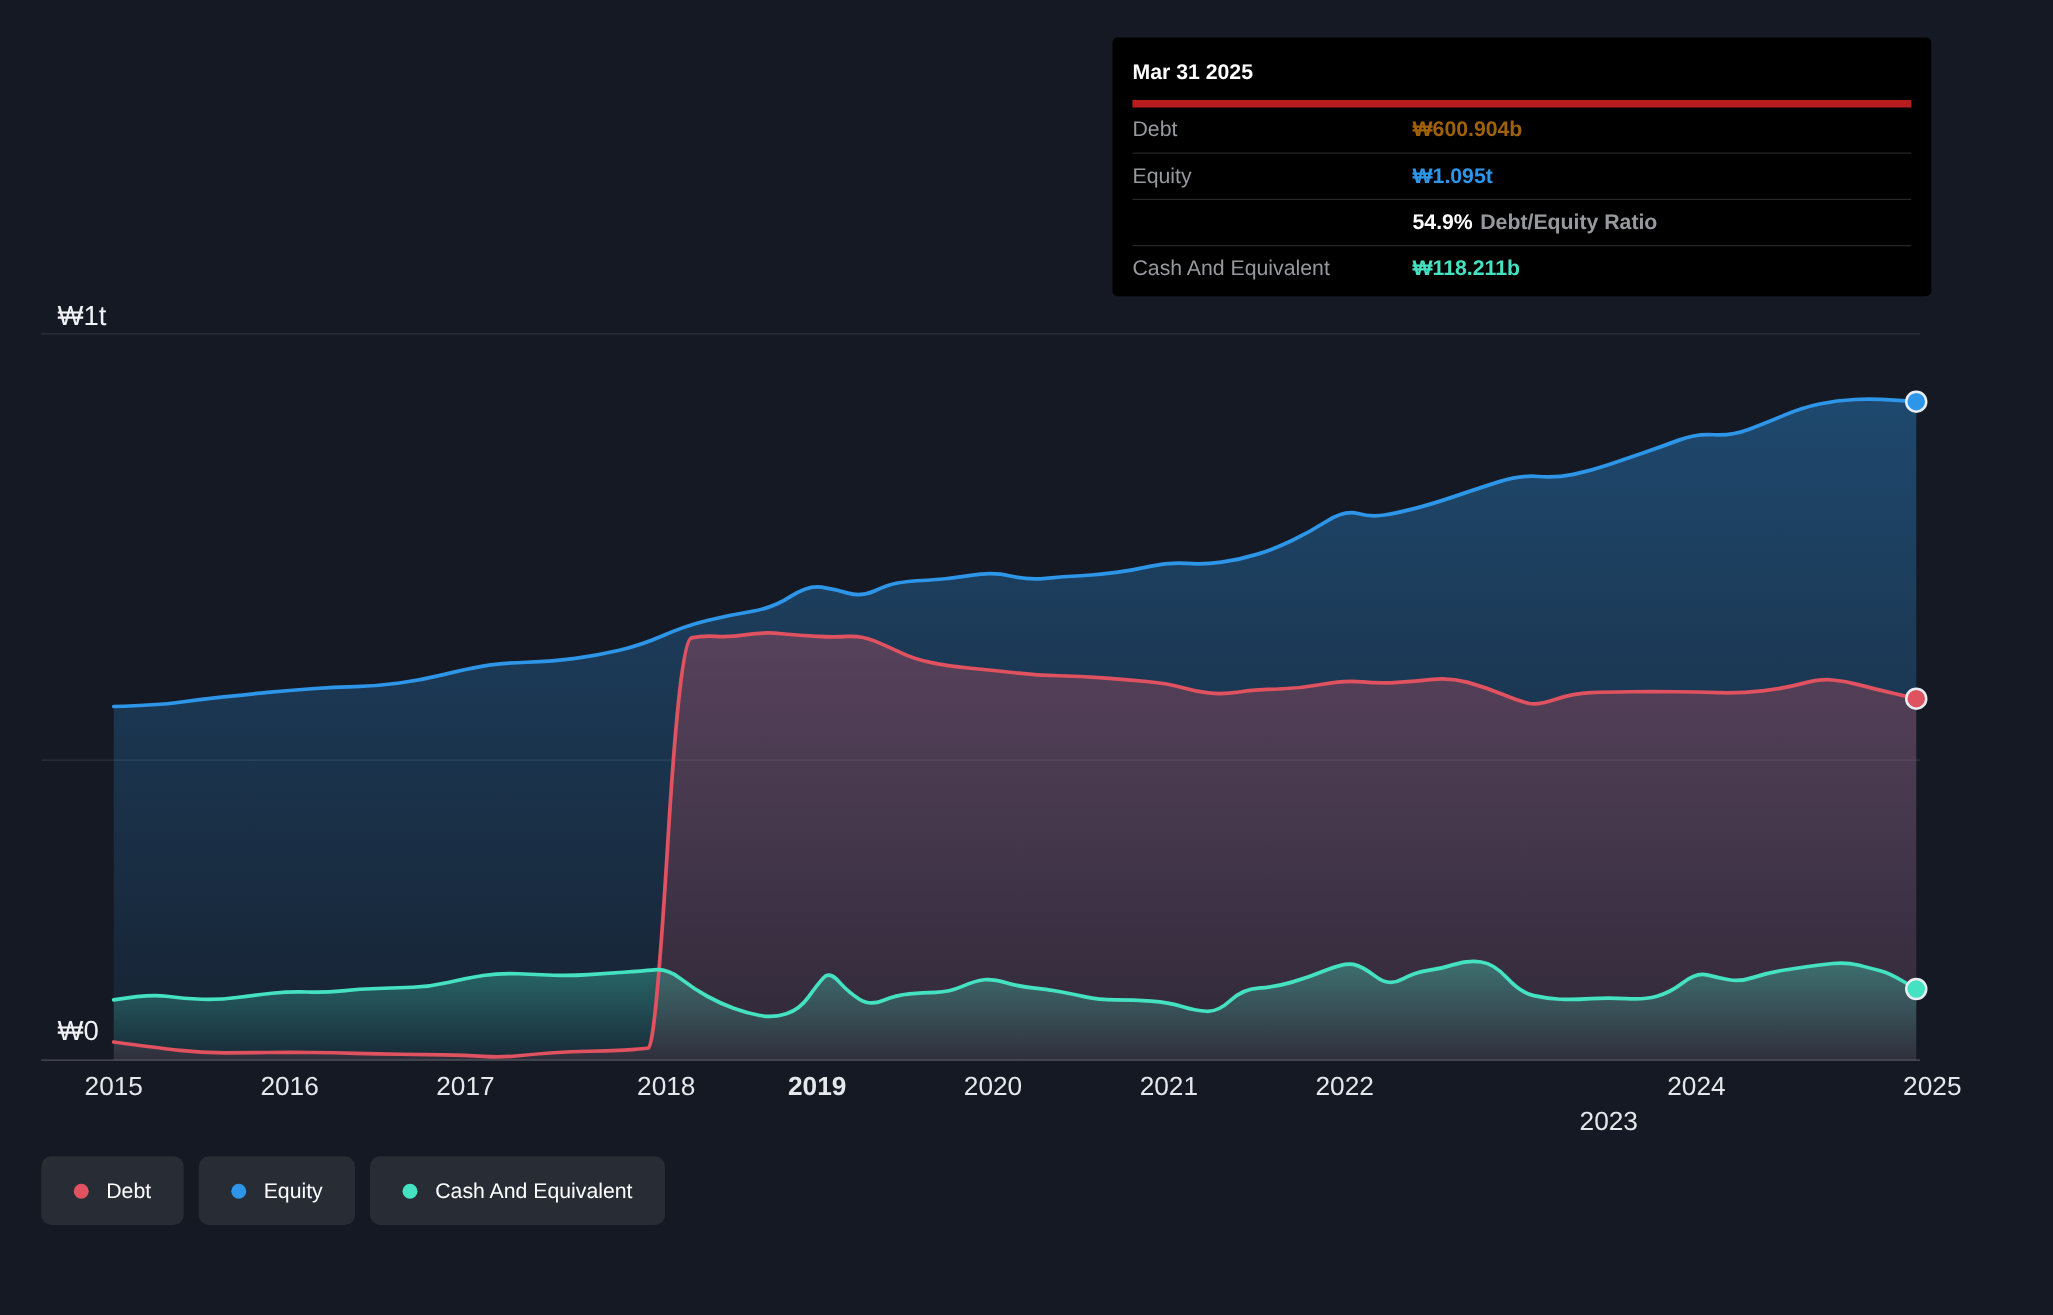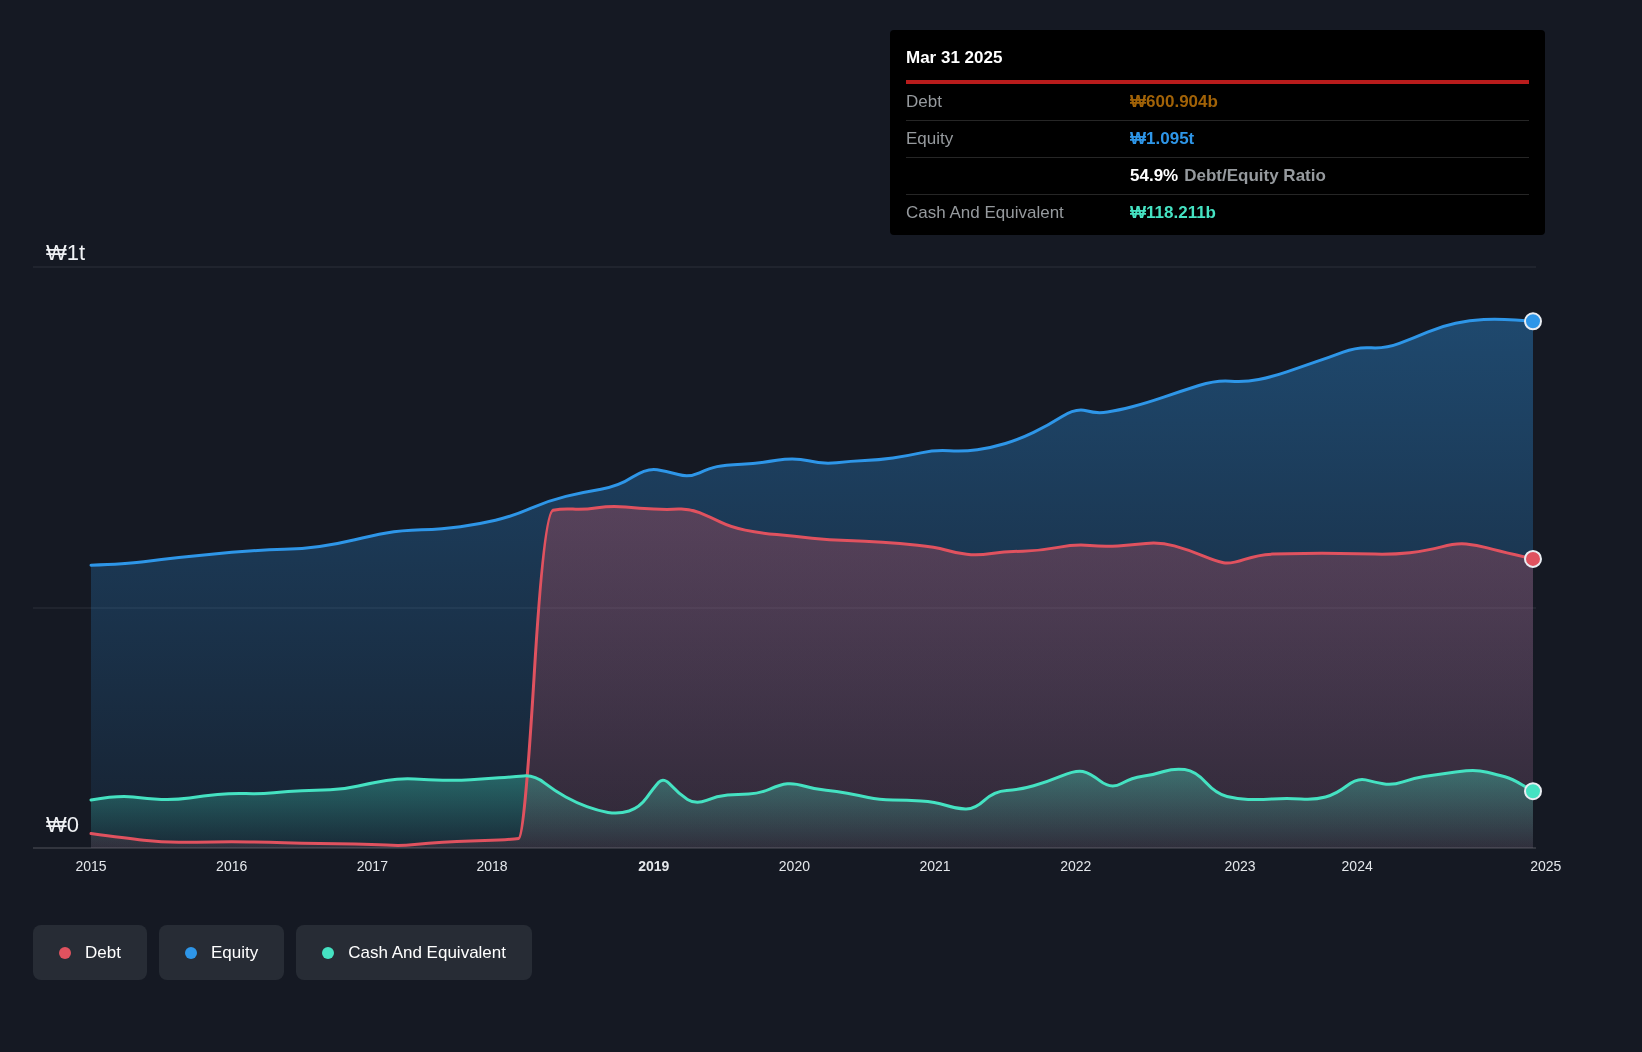--- a/index.html
+++ b/index.html
@@ -6,26 +6,26 @@
   body{
     width:1642px;height:1052px;overflow:hidden;position:relative;
     background:#151923;color:#fff;
     font-family:"Liberation Sans","DejaVu Sans",sans-serif;
   }
   #chart-svg{position:absolute;left:0;top:0;display:block;}
   .y-label{position:absolute;font-size:22px;color:#f0f2f5;}
   .y-top{left:46px;top:240px;}
   .y-bottom{left:46px;top:812px;}
   #x-ticks{position:absolute;left:0;top:858px;width:100%;height:24px;}
-  .x-tick{position:absolute;top:0;transform:translateX(-50%);font-size:14px;color:#e4e7eb;}
+  .x-tick{position:absolute;top:0;transform:translateX(-50%);font-size:21px;color:#e4e7eb;}
   .tooltip{
     position:absolute;left:890px;top:30px;width:655px;box-sizing:border-box;
     background:#000;border-radius:4px;padding:12px 16px 4px 16px;
   }
-  .tt-title{font-size:17px;font-weight:700;color:#fff;padding:6px 0 12px 0;border-bottom:4px solid #b91c1c;}
+  .tt-title{font-size:17px;font-weight:700;color:#fff;padding:6px 0 12px 0;border-bottom:6px solid #b91c1c;}
   .tt-row{display:flex;align-items:center;padding:8px 0;border-bottom:1px solid #262626;font-size:17px;}
   .tt-row:last-child{border-bottom:none;}
   .tt-label{width:224px;flex:none;color:#969a9e;}
   .tt-value{font-weight:700;color:#fff;}
   .ratio-rest{color:#969a9e;margin-left:6px;}
   #legend{position:absolute;left:33px;top:925px;display:flex;gap:12px;}
   .legend-pill{
     display:flex;align-items:center;gap:14px;height:55px;padding:0 26px;
     background:#272c35;border-radius:8px;font-size:17px;color:#fff;cursor:pointer;
   }
@@ -65,26 +65,26 @@
       <circle cx="1533.0" cy="791.2" r="8" fill="#45e2c2" stroke="#e9edf2" stroke-width="2"></circle>
     </svg>
 
   <div class="y-label y-top">₩1t</div>
   <div class="y-label y-bottom">₩0</div>
 
   <div id="x-ticks">
       <div class="x-tick" style="left: 91px;">2015</div>
       <div class="x-tick" style="left: 231.683px;">2016</div>
       <div class="x-tick" style="left: 372.366px;">2017</div>
-      <div class="x-tick" style="left: 492px; text-align: center;">2018</div>
+      <div class="x-tick" style="left: 533px; text-align: center;">2018</div>
       <div class="x-tick" style="left: 653.732px; font-weight: bold;">2019</div>
       <div class="x-tick" style="left: 794.415px;">2020</div>
       <div class="x-tick" style="left: 935.098px;">2021</div>
       <div class="x-tick" style="left: 1075.78px;">2022</div>
-      <div class="x-tick" style="left: 1240px;">2023</div>
+      <div class="x-tick" style="left: 1287px; margin-top: 28px;">2023</div>
       <div class="x-tick" style="left: 1357.15px; text-align: right;">2024</div>
       <div class="x-tick" style="left: 1497.83px; margin-left: 48px;">2025</div>
     </div>
 
   <div class="tooltip">
     <div class="tt-title">Mar 31 2025</div>
     <div class="tt-row">
       <span class="tt-label">Debt</span>
       <span class="tt-value" style="color: #a16207; text-align: center;">₩600.904b</span>
     </div>

